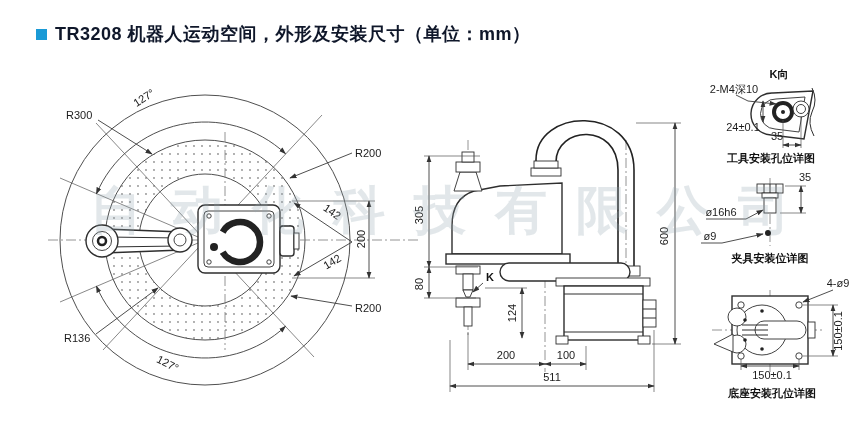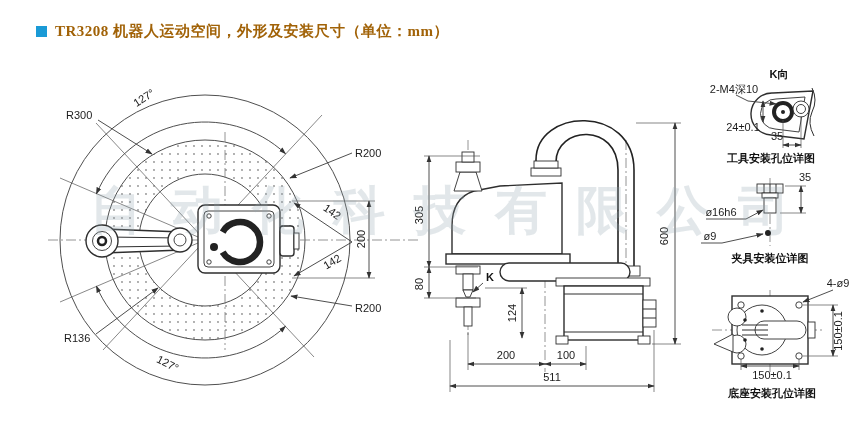--- a/index.html
+++ b/index.html
@@ -1,20 +1,20 @@
 <!DOCTYPE html>
 <html><head>
 <meta charset="utf-8">
 <style>
   html,body{margin:0;padding:0;background:#f4f4f4;}
   .stage{position:relative;width:863px;height:439px;background:#ffffff;
          font-family:"Liberation Sans",sans-serif;overflow:hidden;}
   .title-row{position:absolute;left:36px;top:22px;display:flex;align-items:center;gap:8px;z-index:3;}
   .bullet{width:11px;height:11px;background:#1a9ad6;flex:0 0 auto;}
-  .title-row h1{margin:0;font-size:15px;font-weight:bold;color:#a16207;letter-spacing:0.5px;font-family:Liberation Serif, serif;}
+  .title-row h1{margin:0;font-size:18px;font-weight:bold;color:#0f172a;letter-spacing:0.5px;}
   svg{position:absolute;left:0;top:0;}
   .ln{stroke:#2e2e2e;stroke-width:1;fill:none;}
   .thick{stroke:#222;stroke-width:1.6;fill:none;}
   .wfill{fill:#ffffff;stroke:#2e2e2e;stroke-width:1.4;}
   .wthin{fill:#ffffff;stroke:#2e2e2e;stroke-width:0.9;}
   .circ{stroke:#4f4f4f;stroke-width:1;fill:none;}
   .dimln{stroke:#3a3a3a;stroke-width:0.9;fill:none;}
   .extln{stroke:#555;stroke-width:0.7;fill:none;}
   .cl{stroke:#7a7a7a;stroke-width:0.8;stroke-dasharray:10 3 2 3;fill:none;}
   .dim{font:11px "Liberation Sans",sans-serif;fill:#1c1c1c;}

